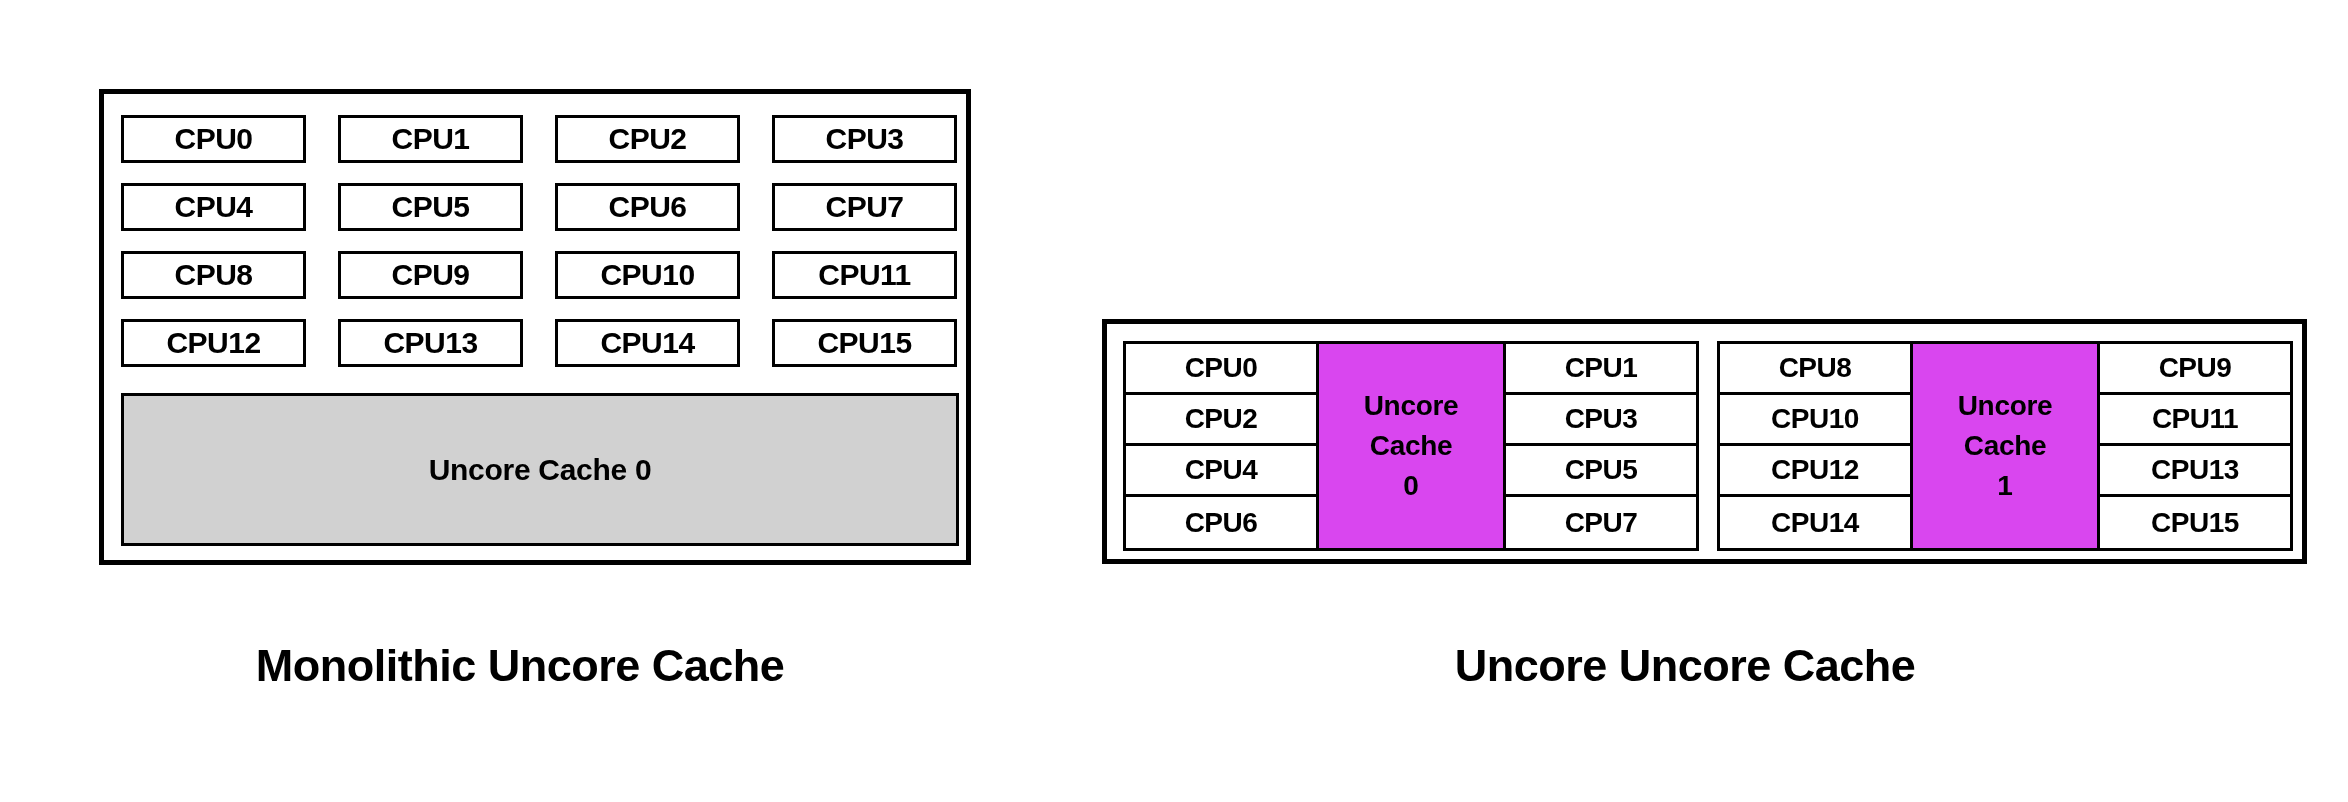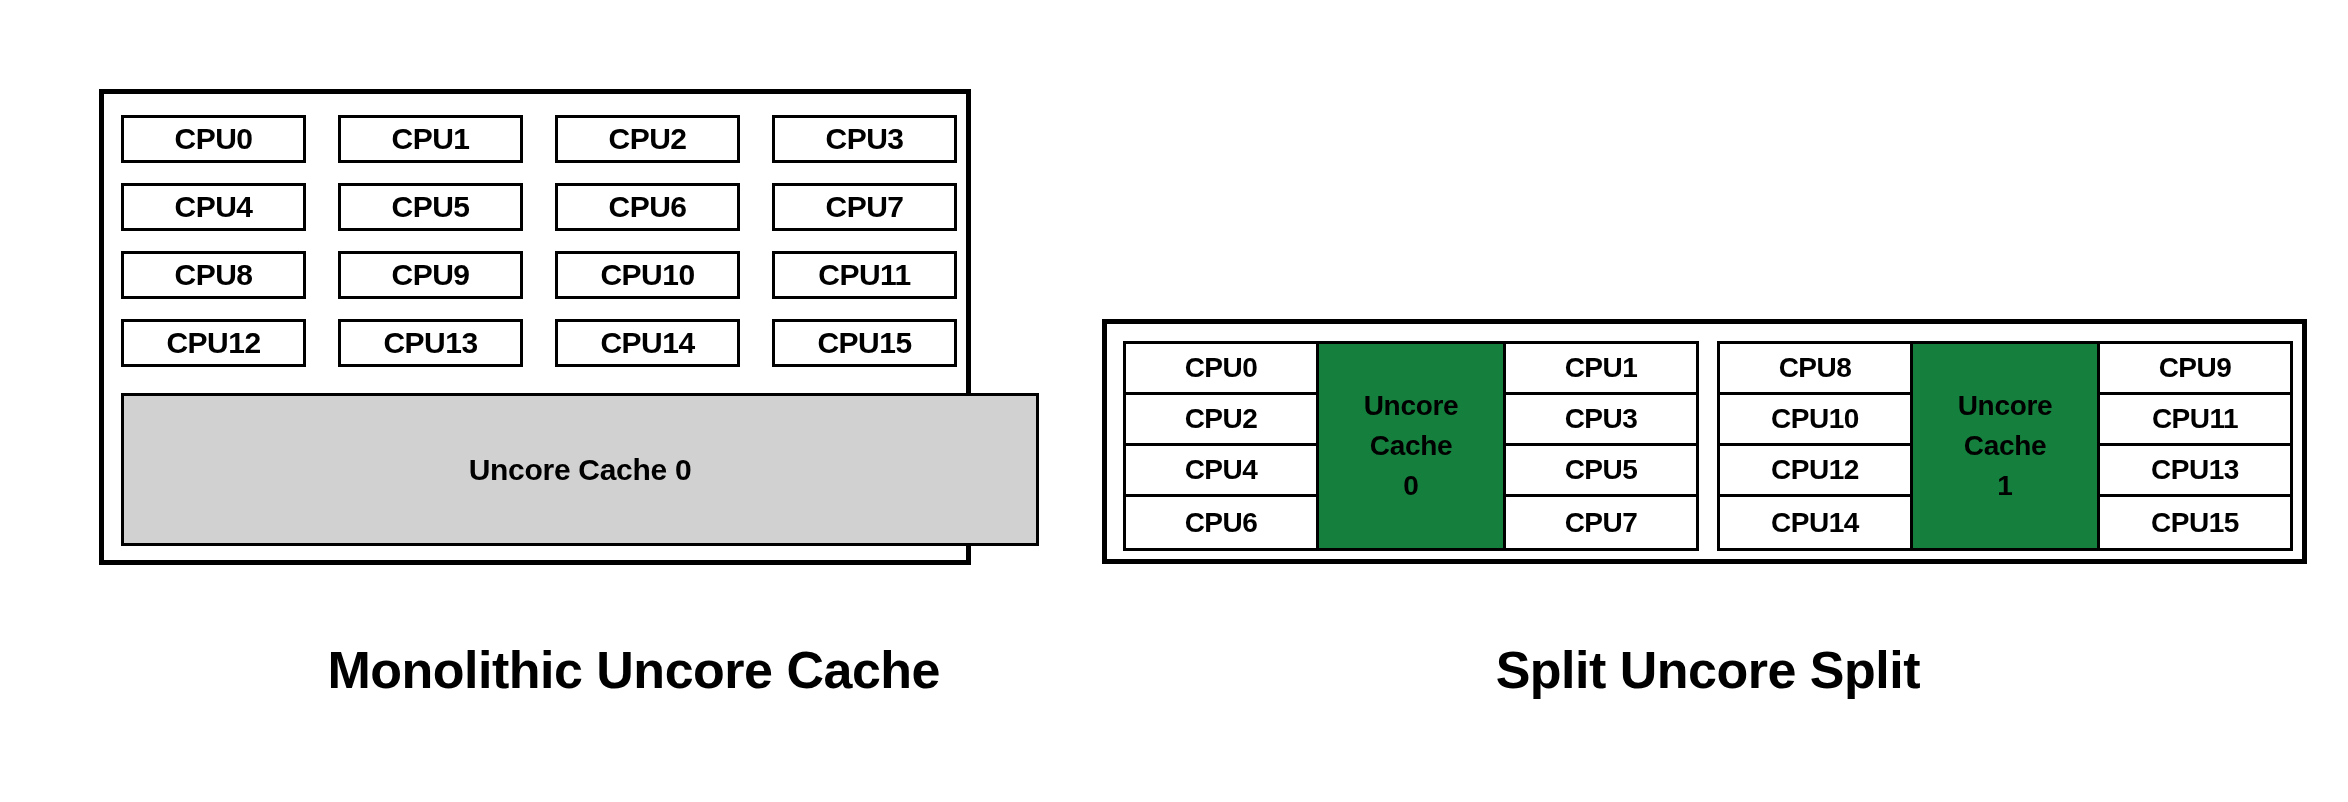--- a/index.html
+++ b/index.html
@@ -63,21 +63,21 @@
     font-size: 30px;
     font-weight: 700;
     letter-spacing: -0.5px;
     line-height: 1;
   }
 
   .cache-block-wide {
     position: absolute;
     left: 17px;
     top: 299px;
-    width: 918px;
+    width: 838px;
     height: 153px;
     border: 3px solid #000000;
     background: #d1d1d1;
     box-sizing: border-box;
     display: flex;
     align-items: center;
     justify-content: center;
     font-size: 30px;
     font-weight: 700;
     letter-spacing: -0.3px;
@@ -125,39 +125,39 @@
     font-weight: 700;
     letter-spacing: -0.5px;
     background: #ffffff;
   }
   .cpu-column .cpu-row:last-child { border-bottom: none; }
 
   .cache-column {
     width: 190px;
     border-left: 3px solid #000000;
     border-right: 3px solid #000000;
-    background: #15803d;
+    background: #d946ef;
     box-sizing: border-box;
     display: flex;
     flex-direction: column;
     align-items: center;
     justify-content: center;
     font-size: 28px;
     font-weight: 700;
     line-height: 1.42;
     letter-spacing: -0.3px;
     text-align: center;
   }
   .cache-column .cache-line { display: block; }
 
   
   .caption {
     position: absolute;
-    text-align: right;
-    font-size: 52px;
+    text-align: center;
+    font-size: 45px;
     font-weight: 700;
     letter-spacing: -0.5px;
     white-space: nowrap;
     color: #000000;
   }
   #caption-monolithic {
     left: 100px;
     top: 640px;
     width: 840px;
   }
@@ -245,13 +245,13 @@
         </div>
       </div>
 
     </div>
 
   </div>
 
 </div>
 
 <div class="caption" id="caption-monolithic">Monolithic Uncore Cache</div>
-<div class="caption" id="caption-split">Split Uncore Split</div>
+<div class="caption" id="caption-split">Uncore Uncore Cache</div>
 
 </body></html>

